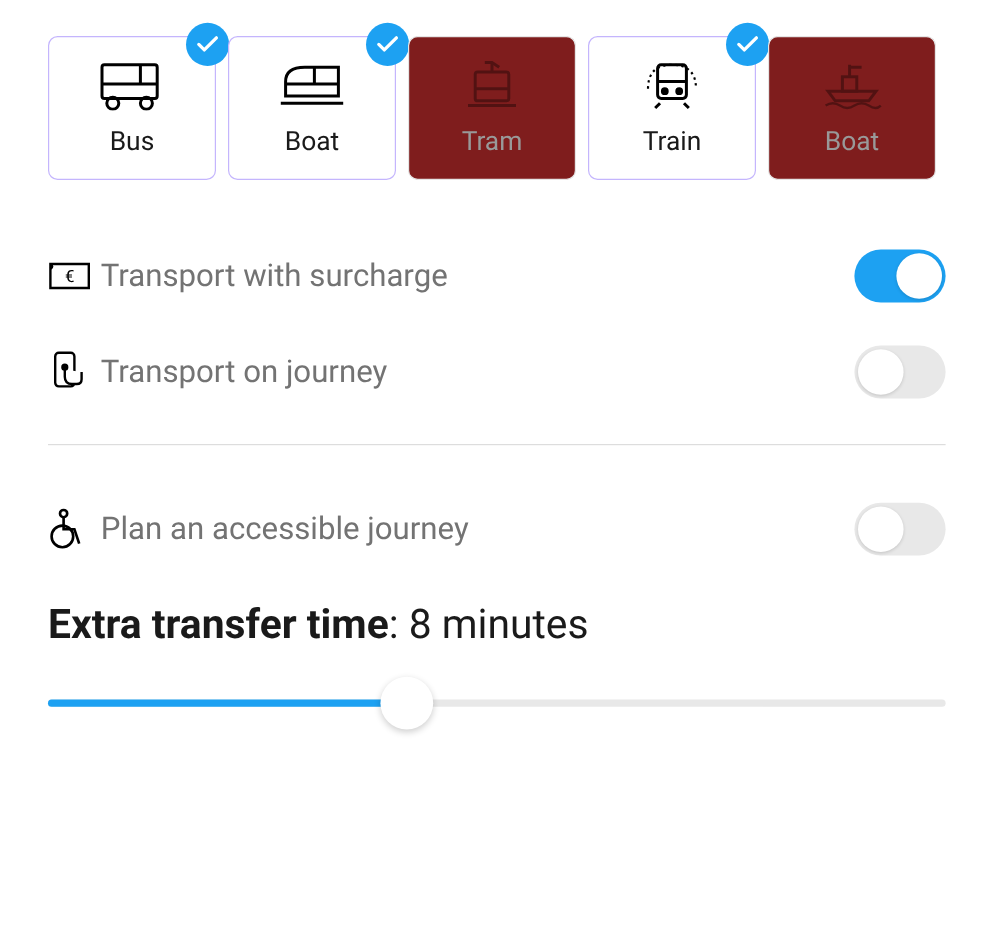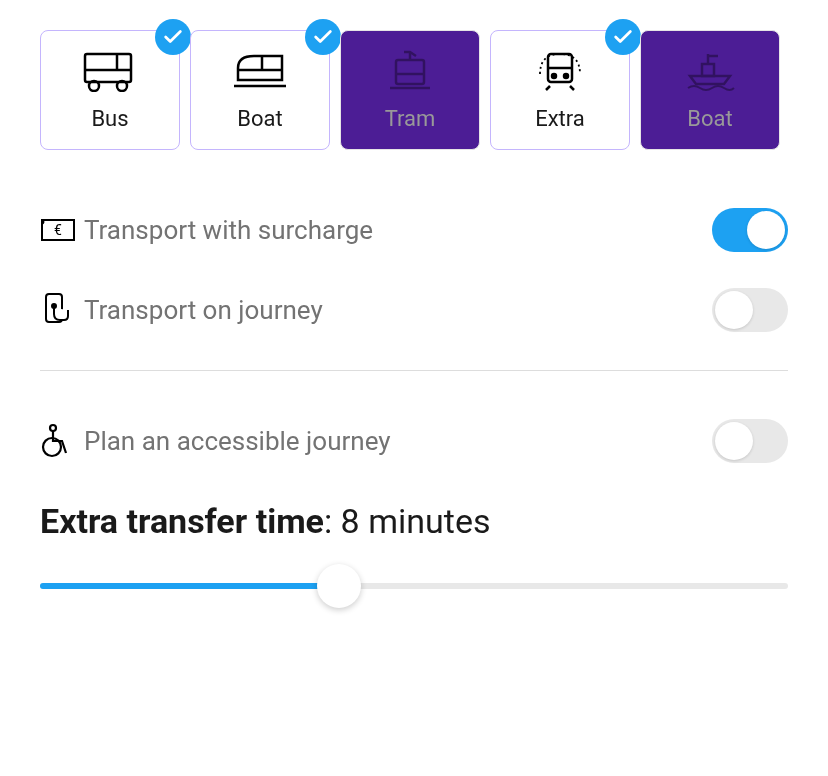--- a/index.html
+++ b/index.html
@@ -27,21 +27,21 @@
       border-radius: 8px;
       display: flex;
       flex-direction: column;
       align-items: center;
       justify-content: center;
       gap: 10px;
       cursor: pointer;
       background: #fff;
     }
     .mode-card.disabled {
-      background: #4c1d95;
+      background: #7f1d1d;
       border-color: #e5e5e5;
       color: #aaa;
     }
     .mode-card.disabled svg {
       opacity: 0.35;
     }
     .mode-label {
       font-size: 22px;
       font-weight: 400;
     }
@@ -221,21 +221,21 @@
       <svg width="56" height="42" viewBox="0 0 56 42" fill="none" stroke="#000" stroke-width="2.5">
         <rect x="16" y="4" width="24" height="28" rx="3"></rect>
         <line x1="16" y1="18" x2="40" y2="18"></line>
         <circle cx="22" cy="26" r="2" fill="#000"></circle>
         <circle cx="34" cy="26" r="2" fill="#000"></circle>
         <line x1="18" y1="36" x2="14" y2="40"></line>
         <line x1="38" y1="36" x2="42" y2="40"></line>
         <path d="M8 24 Q8 4 28 4 Q48 4 48 24" stroke-dasharray="2 3" stroke-width="1.8"></path>
       </svg>
     </span>
-    <span class="mode-label">Extra</span>
+    <span class="mode-label">Train</span>
   </div>
 
   <div class="mode-card disabled">
     <span>
       <svg width="56" height="42" viewBox="0 0 56 42" fill="none" stroke="#000" stroke-width="2.5">
         <path d="M8 26 L14 34 L42 34 L48 26 Z"></path>
         <rect x="20" y="14" width="12" height="12"></rect>
         <line x1="26" y1="4" x2="26" y2="14"></line>
         <line x1="26" y1="6" x2="36" y2="6"></line>
         <path d="M6 38 Q12 34 18 38 Q24 42 30 38 Q36 34 42 38 Q48 42 52 38" stroke-width="2"></path>

